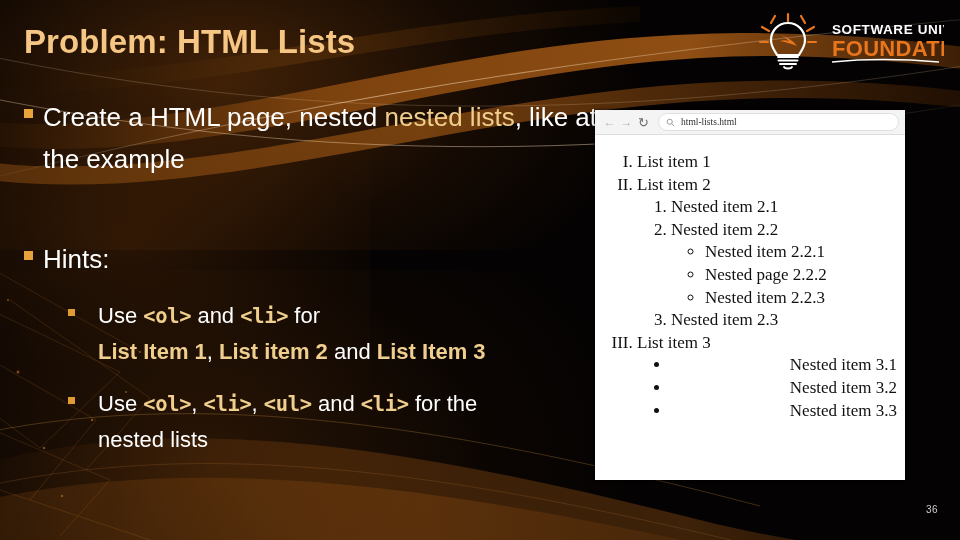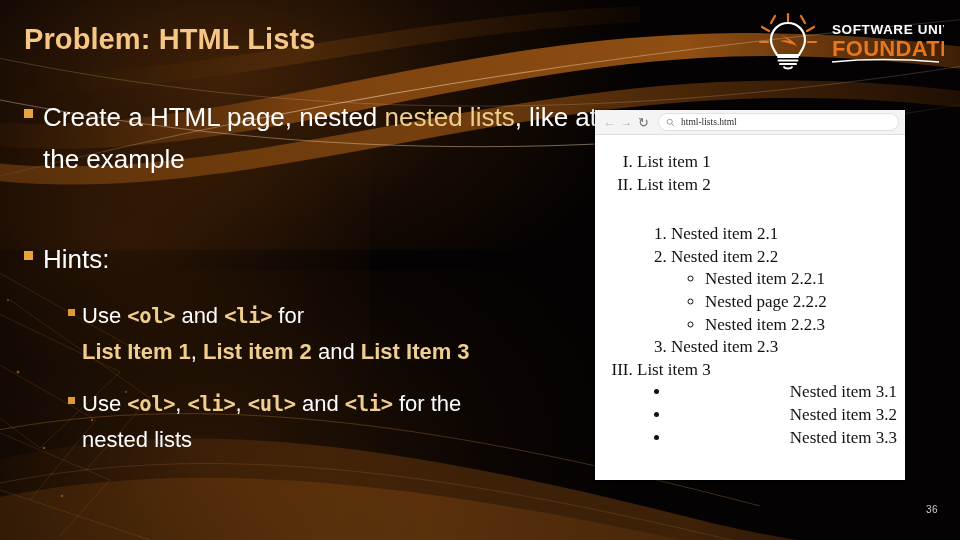--- a/index.html
+++ b/index.html
@@ -47,21 +47,21 @@
     inset: 0;
     width: 960px;
     height: 540px;
   }
 
   
   .slide-title {
     position: absolute;
     left: 24px;
     top: 23px;
-    font-size: 29px;
+    font-size: 33px;
     font-weight: bold;
     letter-spacing: 0.1px;
     color: #f6c784;
     white-space: nowrap;
   }
 
   
   .logo {
     position: absolute;
     right: 16px;
@@ -95,21 +95,21 @@
     line-height: 1.62;
     color: #ffffff;
     font-weight: normal;
   }
   .lvl2 {
     font-size: 22px;
     line-height: 1.63;
     color: #ffffff;
     font-weight: normal;
   }
-  .indent2 { margin-left: 44px; }
+  .indent2 { margin-left: 44px; gap: 16px; }
 
   .accent { color: #f0cf8e; }
   .code {
     font-family: "DejaVu Sans Mono", "Liberation Mono", monospace;
     color: #f0cf8e;
     font-weight: bold;
     font-size: 0.93em;
     letter-spacing: -0.3px;
   }
   .strongtan {
@@ -183,21 +183,21 @@
     color: #111;
     font-size: 17px;
     line-height: 1.33;
   }
   .page ol, .page ul {
     margin: 0;
     padding-left: 34px;
   }
   .page ol.roman { list-style-type: upper-roman; }
   .page ol.alpha { list-style-type: lower-alpha; }
-  .page ol.dec   { list-style-type: decimal; margin-top: 27px; }
+  .page ol.dec   { list-style-type: decimal; }
   .page ul.circ  { list-style-type: circle; }
   .page ul.disc  { list-style-type: disc; text-align: right; }
   .page li { margin: 0; }
 
   
   .page-num {
     position: absolute;
     right: 22px;
     bottom: 25px;
     font-size: 10px;

